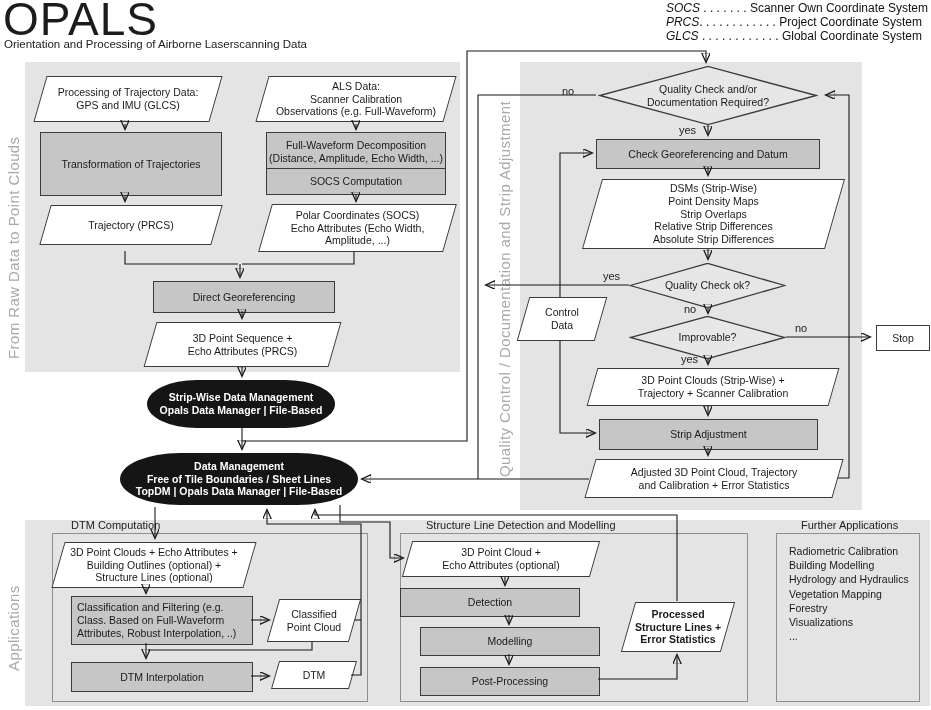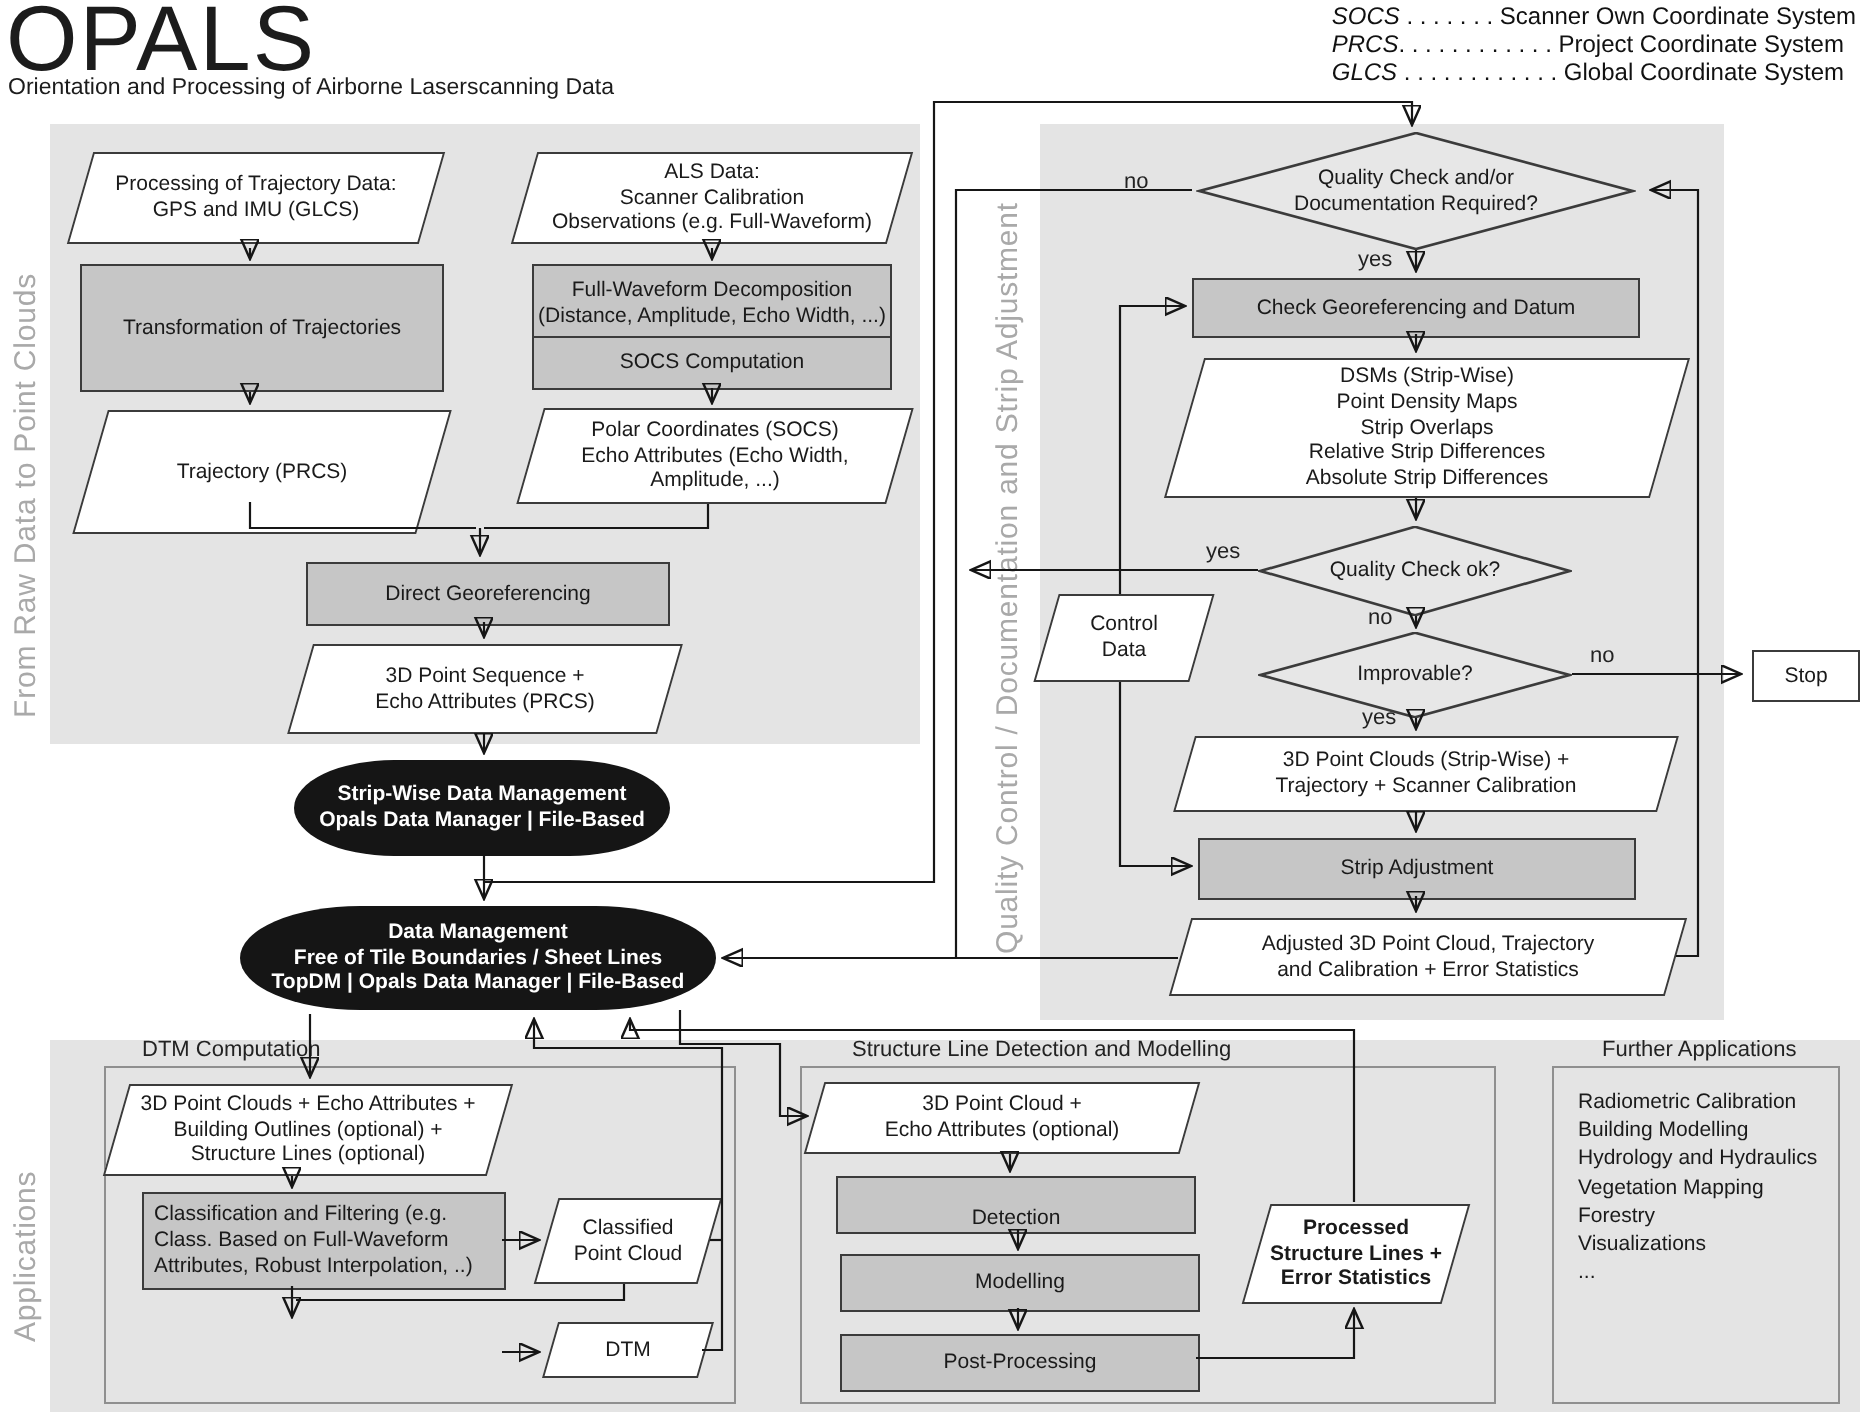--- a/index.html
+++ b/index.html
@@ -99,21 +99,21 @@
     <path d="M509,654 L509,664" marker-end="url(#ah)"></path>
   </svg>
 
   <div class="node io" style="left:40px;top:76px;width:176px;height:46px;">
       <div class="txt">Processing of Trajectory Data:
 GPS and IMU (GLCS)</div>
     </div>
   <div class="node proc" style="left:40px;top:132px;width:180px;height:62px;">
       <div class="txt">Transformation of Trajectories</div>
     </div>
-  <div class="node io" style="left:45px;top:205px;width:172px;height:62px;">
+  <div class="node io" style="left:45px;top:205px;width:172px;height:40px;">
       <div class="txt">Trajectory (PRCS)</div>
     </div>
   <div class="node io" style="left:262px;top:76px;width:188px;height:46px;">
       <div class="txt">ALS Data:
 Scanner Calibration
 Observations (e.g. Full-Waveform)</div>
     </div>
   <div class="node proc" style="left:266px;top:132px;width:178px;height:37px;">
       <div class="txt">Full-Waveform Decomposition
 (Distance, Amplitude, Echo Width, ...)</div>
@@ -213,29 +213,32 @@
     </div>
   <div class="node proc leftalign" style="left:71px;top:596px;width:180px;height:47px;">
       <div class="txt">Classification and Filtering (e.g.
 Class. Based on Full-Waveform
 Attributes, Robust Interpolation, ..)</div>
     </div>
   <div class="node io" style="left:273px;top:599px;width:82px;height:43px;">
       <div class="txt">Classified
 Point Cloud</div>
     </div>
+  <div class="node proc" style="left:71px;top:662px;width:180px;height:28px;">
+      <div class="txt">DTM Interpolation</div>
+    </div>
   <div class="node io" style="left:275px;top:661px;width:78px;height:28px;">
       <div class="txt">DTM</div>
     </div>
 
   <div class="node io" style="left:407px;top:541px;width:188px;height:36px;">
       <div class="txt">3D Point Cloud +
 Echo Attributes (optional)</div>
     </div>
-  <div class="node proc" style="left:418px;top:588px;width:178px;height:27px;align-items:flex-end;">
+  <div class="node proc" style="left:400px;top:588px;width:178px;height:27px;">
       <div class="txt">Detection</div>
     </div>
   <div class="node proc" style="left:420px;top:627px;width:178px;height:27px;">
       <div class="txt">Modelling</div>
     </div>
   <div class="node proc" style="left:420px;top:667px;width:178px;height:27px;">
       <div class="txt">Post-Processing</div>
     </div>
   <div class="node io" style="left:628px;top:602px;width:100px;height:50px;font-weight:bold;">
       <div class="txt">Processed

